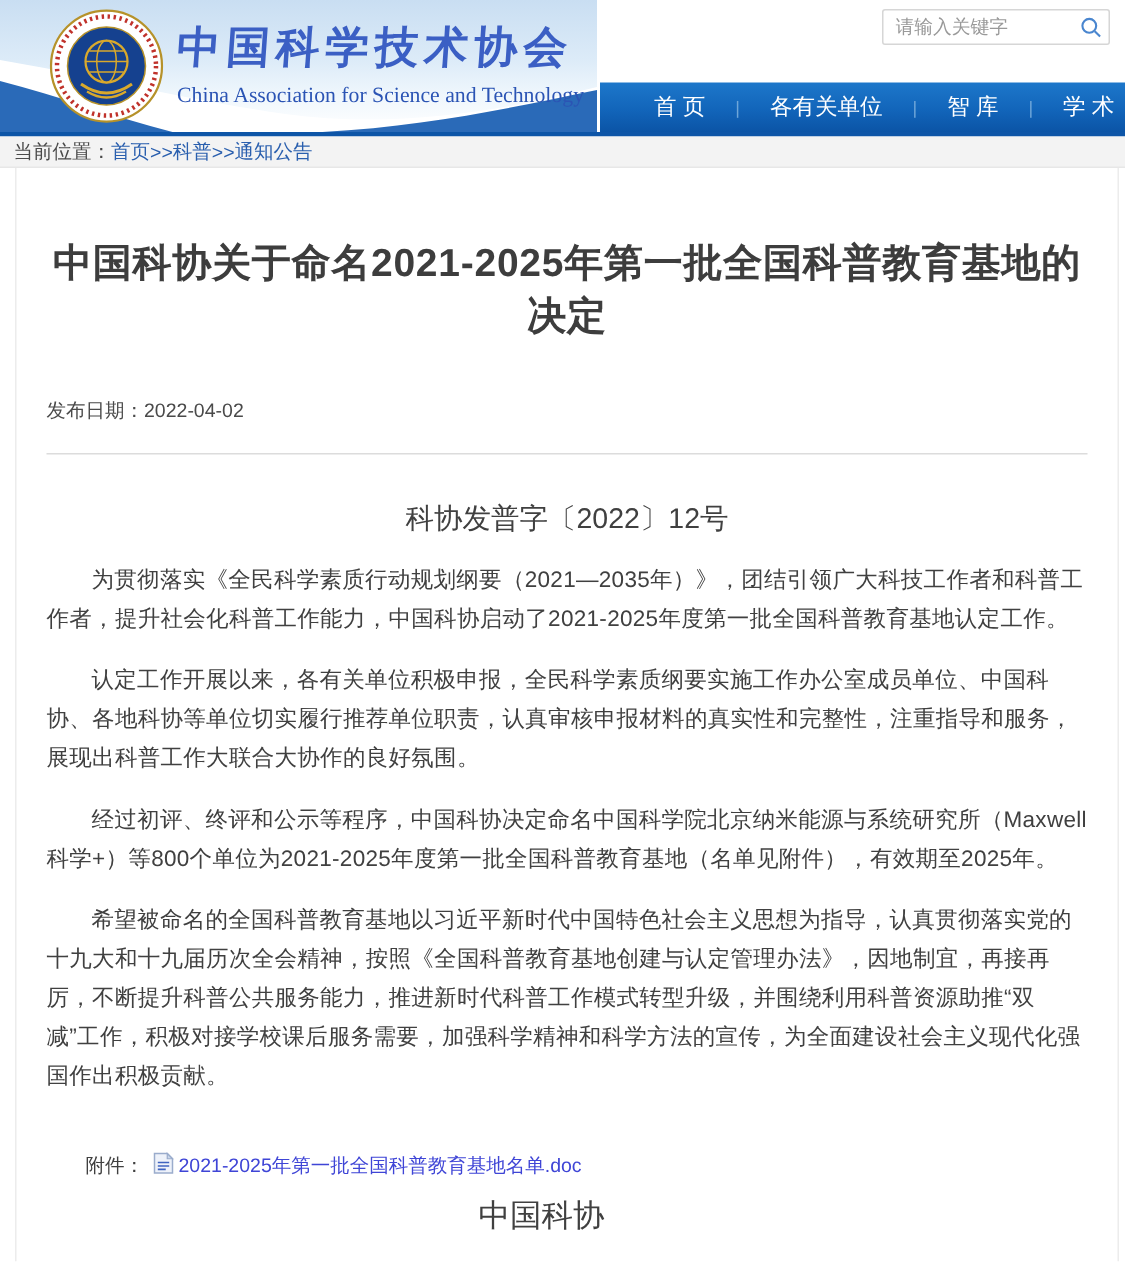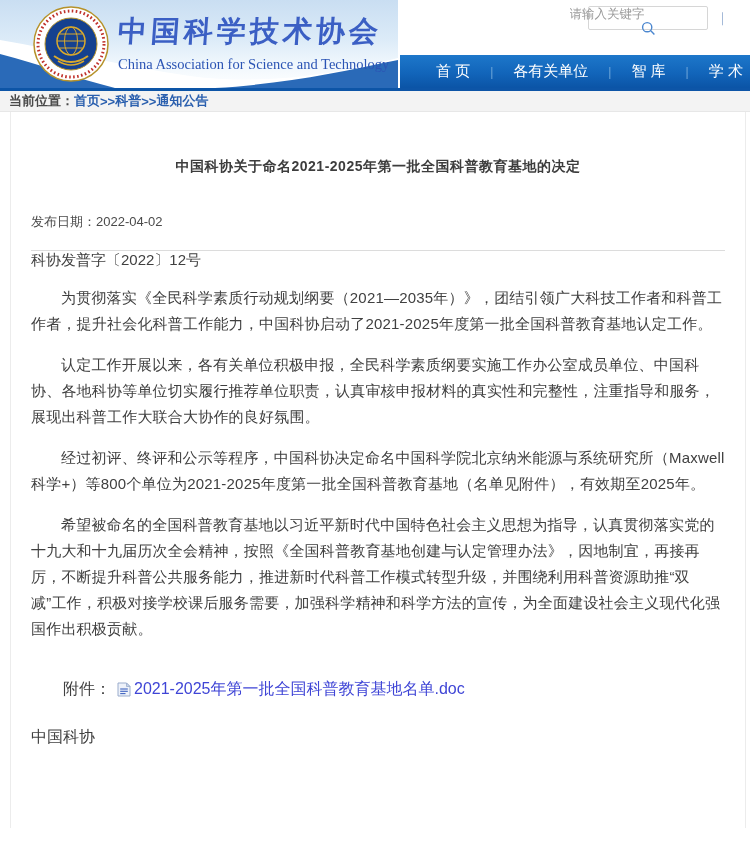--- a/index.html
+++ b/index.html
@@ -14,59 +14,59 @@
   .wave-svg { position:absolute; left:0; bottom:0; width:398px; height:88px; }
   .emblem { position:absolute; left:33px; top:6px; width:76px; height:76px; }
   .brand { position:absolute; left:118px; top:12px; width:270px; }
   .brand-cn { font-size:29px; font-weight:bold; color:#3b5fc4; letter-spacing:4px; white-space:nowrap;
     font-family:"Liberation Serif","DejaVu Serif",serif; transform:skewX(-4deg); }
   .brand-en { margin-top:4px; font-size:14.5px; color:#2b54b4; white-space:nowrap;
     font-family:"Liberation Serif","DejaVu Serif",serif; }
 
   
   .search-area { position:absolute; left:588px; top:5px; height:26px; display:flex; align-items:center; }
-  .search-box { width:120px; height:24px; border:1px solid #d6d6d6; border-radius:2px; background:#fff;
-    display:flex; align-items:center;flex-direction:column; }
+  .search-box { width:152px; height:24px; border:1px solid #d6d6d6; border-radius:2px; background:#fff;
+    display:flex; align-items:center; }
   .search-box input { flex:1; border:none; outline:none; font-size:12.5px; color:#444; padding:0 4px 0 8px;
     font-family:inherit; background:transparent; min-width:0; }
   .search-box input::placeholder { color:#999; }
   .search-btn { width:24px; height:22px; display:flex; align-items:center; justify-content:center; cursor:pointer; border:none; background:transparent; }
   .after-search { display:flex; align-items:center; margin-left:8px; font-size:13px; }
   .after-divider { color:#8fa9cf; margin-right:8px; }
 
   
   .topnav { position:absolute; left:400px; top:55px; width:400px; height:33px;
     background:linear-gradient(180deg,#1d77ca 0%,#1265ba 55%,#0b54a6 100%);
     display:flex; align-items:center; padding-left:16px; }
   .nav-item { color:#fff; font-size:15px; padding:0 20px; white-space:nowrap; cursor:pointer; }
   .nav-sep { color:#6ea6d9; font-size:12px; }
 
   .nav-rule { width:750px; height:3px; background:#0d55a7; }
 
   
   .breadcrumb { width:750px; height:21px; background:#f3f3f3; border-bottom:1px solid #e7e7e7;
-    display:flex; align-items:center; padding-left:9px; font-size:13px;font-weight:bold; }
+    display:flex; align-items:center; padding-left:9px; font-size:13px; }
   .crumb-prefix { color:#4a4a4a; }
   .crumb-link { color:#2a5fae; cursor:pointer; }
   .crumb-sep { color:#2a5fae; }
 
   
   .card { position:relative; margin:0 4px 0 10px; border-left:1px solid #ececec; border-right:1px solid #ececec;
     min-height:716px; background:#fff; padding:46px 20px 30px 20px; color:#404040; }
-  .art-title { text-align:center; font-size:14px; font-weight:600; color:#3d3d3d; letter-spacing:0.5px; }
+  .art-title { text-align:center; font-size:26px; font-weight:600; color:#3d3d3d; letter-spacing:0.5px; }
   .pub-date { text-align:left; margin-top:37px; font-size:13px; color:#4a4a4a; }
   .rule { border:none; border-top:1px solid #dcdcdc; margin-top:19px; }
-  .doc-num { text-align:left; font-size:15px; color:#404040; }
+  .doc-num { text-align:center; margin-top:30px; font-size:19px; color:#404040; }
   .salutation { margin-top:29px; font-size:15px; line-height:26px; }
   .para { margin-top:15px; font-size:15px; line-height:26px; text-indent:2em; letter-spacing:0.2px; }
-  .attachment { margin-top:37px; font-size:16px; padding-left:2em; display:flex; align-items:center; }
+  .attachment { margin-top:37px; font-size:13px; padding-left:2em; display:flex; }
   .att-label { color:#404040; }
   .att-icon { width:14px; height:15px; margin:0 3px 0 6px; flex:0 0 auto; }
   .att-link { color:#3f45d6; text-decoration:none; cursor:pointer; }
-  .signer { margin-top:27px; text-align:left; padding-right:34px; font-size:16px; }
+  .signer { margin-top:10px; text-align:center; padding-right:34px; font-size:21px; }
 </style>
 </head>
 <body>
 
 <div class="page">
 
   <header class="banner">
     <div class="banner-left">
       <svg class="wave-svg" viewBox="0 0 398 88" preserveAspectRatio="none">
         <path fill="#ffffff" d="M0,40 C60,50 120,66 190,76 C265,86 335,74 398,58 L398,88 L0,88 Z"></path>

